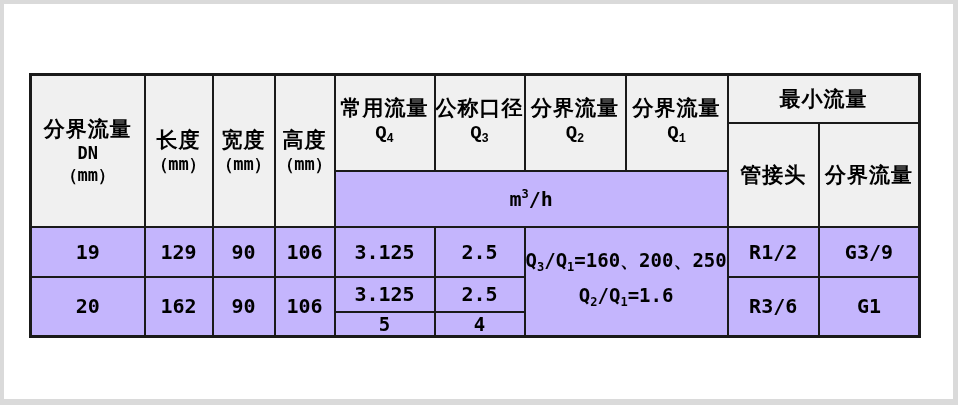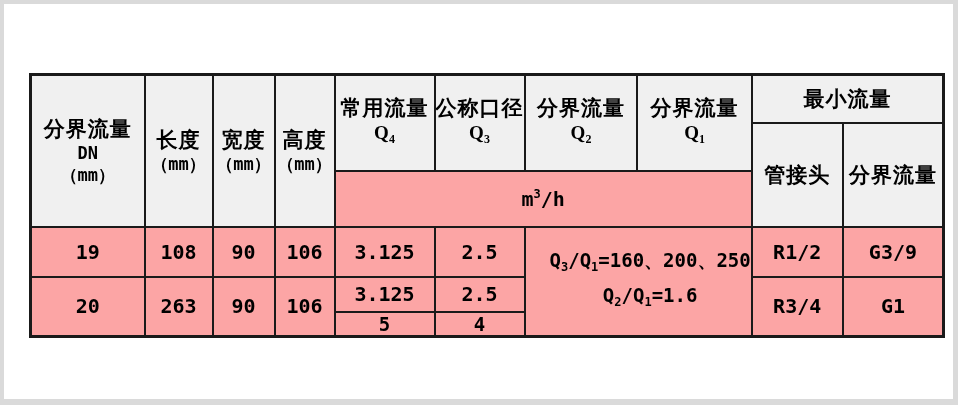--- a/index.html
+++ b/index.html
@@ -42,32 +42,32 @@
   td.hd .sm {
     font-size: 17px;
     line-height: 22px;
     letter-spacing: 0;
     font-family: "DejaVu Sans Mono", "Liberation Mono", monospace;
   }
   .qline {
     font-size: 19px;
     line-height: 24px;
     letter-spacing: 0;
-    font-family: Liberation Serif, serif;
+    font-family: Liberation Mono, monospace;
   }
   .sub { font-size: 12px; vertical-align: -4px; }
   .sup { font-size: 12px; vertical-align: 8px; }
   
   td.num, td.unit, td.ratio {
-    background: #fca5a5;
+    background: #c4b5fd;
     font-family: "DejaVu Sans Mono", "Liberation Mono", monospace;
     font-size: 20px;
   }
   td.ratio { font-size: 19px; }
-  .rl { line-height: 28px; white-space: nowrap; padding-left: 24px; }
+  .rl { line-height: 28px; white-space: nowrap; }
 </style>
 </head>
 <body>
 
 <div class="frame">
   <table class="spec">
     <colgroup>
       <col style="width:114px">
         <col style="width:68px">
         <col style="width:62px">
@@ -118,40 +118,40 @@
       </tr>
       <tr style="height:48px">
         <td class="hd" rowspan="2">管接头</td>
         <td class="hd" rowspan="2">分界流量</td>
       </tr>
       <tr style="height:56px">
         <td class="unit" colspan="4"><span>m</span><span class="sup">3</span><span>/h</span></td>
       </tr>
       <tr style="height:50px">
         <td class="num">19</td>
-        <td class="num">108</td>
+        <td class="num">129</td>
         <td class="num">90</td>
         <td class="num">106</td>
         <td class="num">3.125</td>
         <td class="num">2.5</td>
         <td class="ratio" colspan="2" rowspan="3">
           <div class="rl"><span>Q</span><span class="sub">3</span><span>/Q</span><span class="sub">1</span><span>=160、200、250</span></div>
           <div class="rl"><span>Q</span><span class="sub">2</span><span>/Q</span><span class="sub">1</span><span>=1.6</span></div>
         </td>
         <td class="num">R1/2</td>
         <td class="num">G3/9</td>
       </tr>
       <tr style="height:35px">
         <td class="num" rowspan="2">20</td>
-        <td class="num" rowspan="2">263</td>
+        <td class="num" rowspan="2">162</td>
         <td class="num" rowspan="2">90</td>
         <td class="num" rowspan="2">106</td>
         <td class="num">3.125</td>
         <td class="num">2.5</td>
-        <td class="num" rowspan="2">R3/4</td>
+        <td class="num" rowspan="2">R3/6</td>
         <td class="num" rowspan="2">G1</td>
       </tr>
       <tr style="height:25px">
         <td class="num" style="font-size:19px">5</td>
         <td class="num" style="font-size:19px">4</td>
       </tr>
     </tbody>
   </table>
 </div>
 

